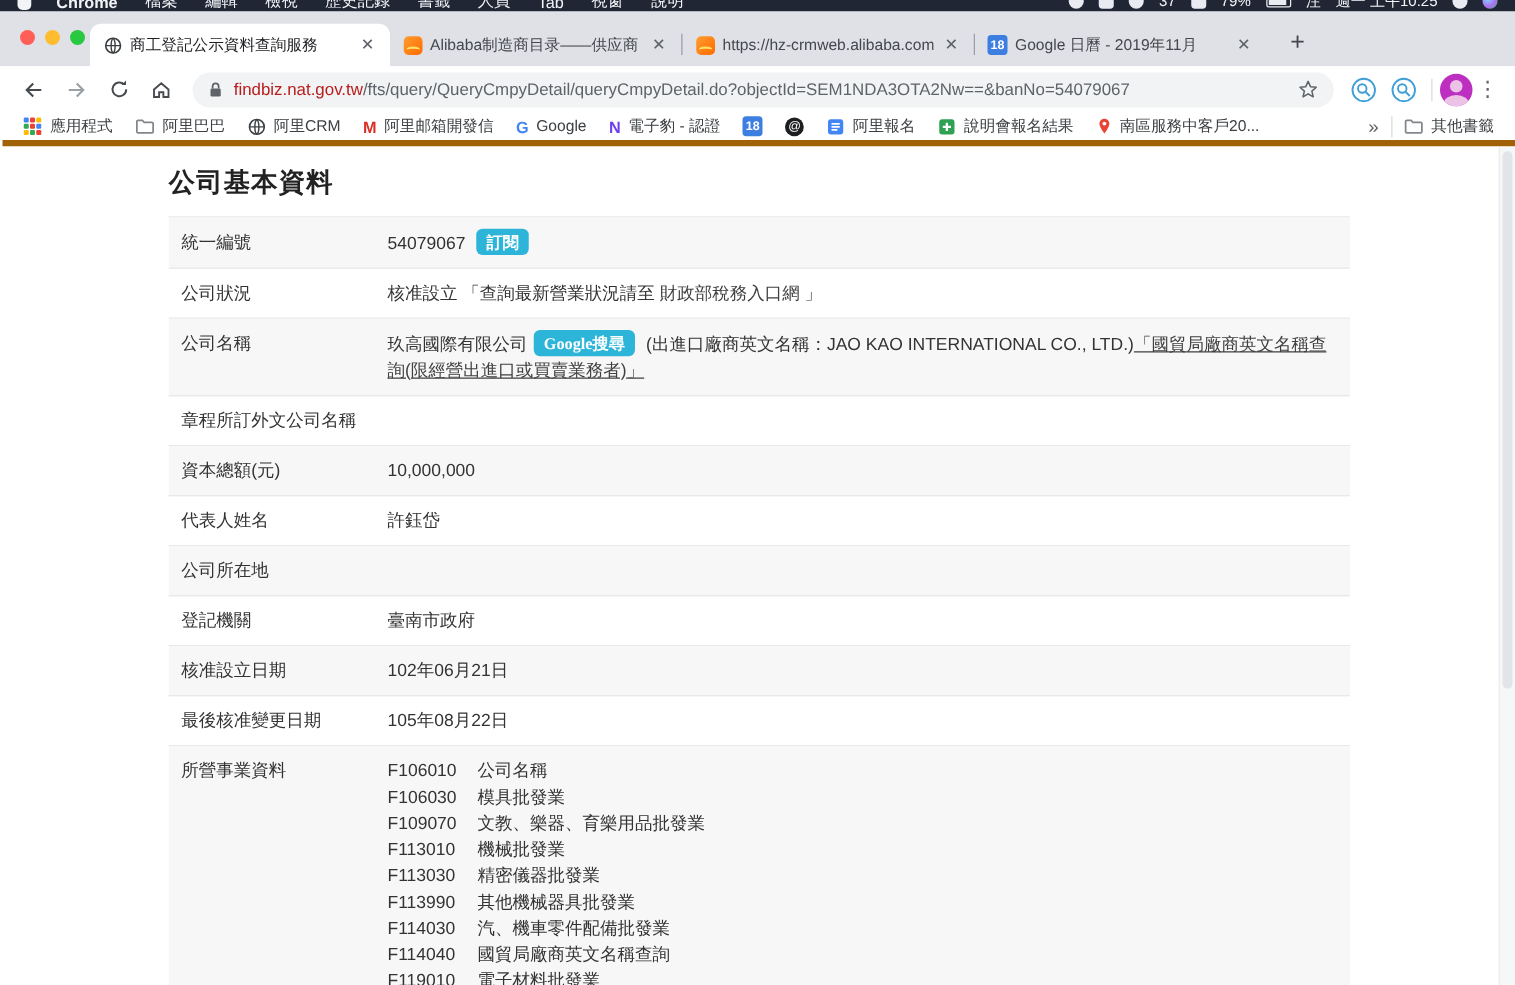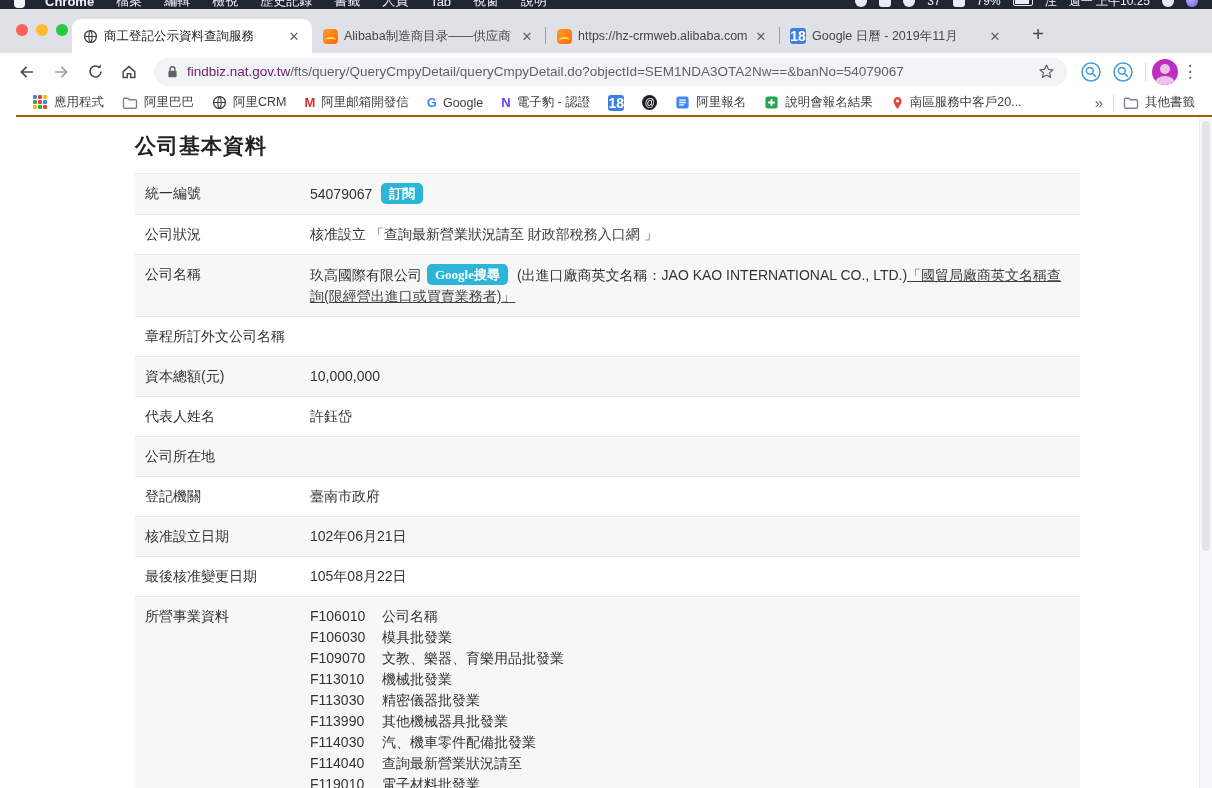--- a/index.html
+++ b/index.html
@@ -28,38 +28,38 @@
   .tabs { position:absolute; left:72px; top:10px; bottom:0; display:flex; align-items:flex-end; }
   .tab { display:flex; align-items:center; height:34px; width:233px; padding:0 10px; font-size:12.5px; color:#44474d; position:relative; }
   .tab .title { flex:1; overflow:hidden; white-space:nowrap; margin:0 6px; }
   .tab.active { background:#fff; border-radius:9px 9px 0 0; width:240px; color:#202124; }
   .tab .close { font-size:13px; color:#5f6368; width:16px; text-align:center; flex:none; }
   .tab-sep { width:1px; height:17px; background:#9aa0a6; margin-bottom:9px; flex:none; }
   .newtab { font-size:20px; color:#44474d; margin:0 0 7px 12px; width:26px; text-align:center; }
   .fav { width:16px; height:16px; flex:none; display:flex; align-items:center; justify-content:center; }
   .fav-ali { width:15px; height:15px; border-radius:4px; background:linear-gradient(135deg,#ff9d2e,#ff6a00); position:relative; }
   .fav-ali::after { content:""; position:absolute; left:2px; right:2px; top:8px; height:4px; border-radius:50%; border-top:2px solid #ffe266; }
-  .cal18 { width:16px; height:16px; border-radius:3px; background:#3d7fe0; color:#fff; font-size:14px; font-weight:bold; display:flex; align-items:center; justify-content:center; }
+  .cal18 { width:16px; height:16px; border-radius:3px; background:#3d7fe0; color:#fff; font-size:10px; font-weight:bold; display:flex; align-items:center; justify-content:center; }
 
   
   .toolbar { position:absolute; top:53px; left:0; right:0; height:37px; background:#fff; display:flex; align-items:center; padding:0 10px; z-index:20; }
   .navbtn { width:34px; height:30px; display:flex; align-items:center; justify-content:center; flex:none; }
   .omnibox { flex:1; height:28px; background:#f1f3f4; border-radius:14px; display:flex; align-items:center; padding:0 12px; margin:0 8px; overflow:hidden; }
-  .omni-domain { color:#701a75; font-size:13.5px; white-space:nowrap; }
+  .omni-domain { color:#b91c1c; font-size:13.5px; white-space:nowrap; }
   .omni-path { color:#5f6368; font-size:13.5px; white-space:nowrap; overflow:hidden; flex:1; }
   .omni-star { flex:none; margin-left:8px; }
   .ext { width:26px; height:26px; display:flex; align-items:center; justify-content:center; flex:none; margin:0 3px; }
   .tb-sep { width:1px; height:18px; background:#dadce0; margin:0 6px; flex:none; }
   .avatar { width:26px; height:26px; border-radius:50%; background:#bd2fc0; overflow:hidden; position:relative; flex:none; }
   .avatar::before { content:""; position:absolute; left:8px; top:5px; width:10px; height:10px; border-radius:50%; background:#ecc2e6; }
   .avatar::after { content:""; position:absolute; left:3px; top:17px; width:20px; height:14px; border-radius:50%; background:#ecc2e6; }
   .kebab { font-size:17px; color:#5f6368; width:24px; text-align:center; flex:none; }
 
   
-  .bookbar { position:absolute; top:90px; left:16px; right:0; height:27px; background:#fff; border-bottom:2px solid #a16207; display:flex; align-items:center; padding:0 8px; z-index:20; font-size:12.5px; color:#3c4043; }
+  .bookbar { position:absolute; top:90px; left:2px; right:0; height:27px; background:#fff; border-bottom:5px solid #a16207; display:flex; align-items:center; padding:0 8px; z-index:20; font-size:12.5px; color:#3c4043; }
   .bm { display:flex; align-items:center; gap:6px; padding:0 9px; white-space:nowrap; }
   .appsgrid { width:15px; height:15px; display:grid; grid-template-columns:repeat(3,4px); grid-template-rows:repeat(3,4px); gap:1px; }
   .appsgrid i { display:block; border-radius:1px; }
   .lettericon { font-weight:bold; font-size:13px; }
   .at-circle { width:15px; height:15px; border-radius:50%; background:#1c1e21; color:#fff; font-size:10px; display:flex; align-items:center; justify-content:center; }
   .bm-overflow { margin-left:auto; font-size:15px; color:#5f6368; padding:0 10px; }
   .bm-sep { width:1px; height:17px; background:#d7dadd; }
 
   
   .content { position:absolute; top:118px; left:0; right:0; bottom:0; background:#fff; overflow:hidden; z-index:10; }
@@ -365,21 +365,21 @@
     <div class="row alt">
       <div class="label">所營事業資料</div>
       <div class="value">
         <div class="biz-line"><span class="code">F106010</span><span>公司名稱</span></div>
         <div class="biz-line"><span class="code">F106030</span><span>模具批發業</span></div>
         <div class="biz-line"><span class="code">F109070</span><span>文教、樂器、育樂用品批發業</span></div>
         <div class="biz-line"><span class="code">F113010</span><span>機械批發業</span></div>
         <div class="biz-line"><span class="code">F113030</span><span>精密儀器批發業</span></div>
         <div class="biz-line"><span class="code">F113990</span><span>其他機械器具批發業</span></div>
         <div class="biz-line"><span class="code">F114030</span><span>汽、機車零件配備批發業</span></div>
-        <div class="biz-line"><span class="code">F114040</span><span>查詢最新營業狀況請至</span></div>
+        <div class="biz-line"><span class="code">F114040</span><span>國貿局廠商英文名稱查詢</span></div>
         <div class="biz-line"><span class="code">F119010</span><span>電子材料批發業</span></div>
 
       </div>
     </div>
 
   </div>
 </div>
 
 <div class="scrollbar">
   <div class="scroll-thumb"></div>

